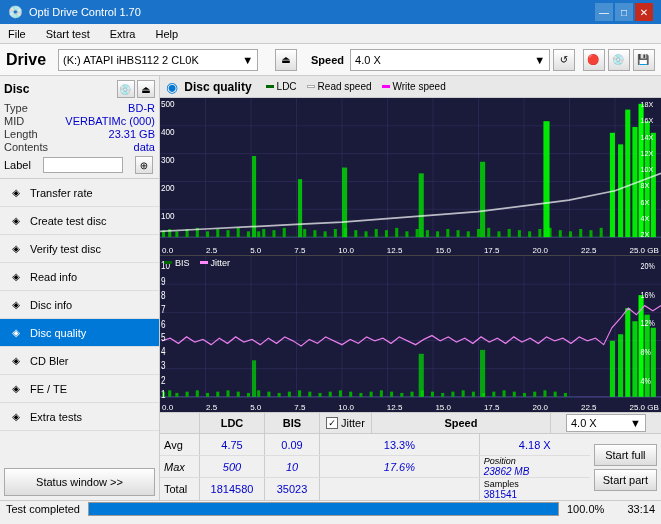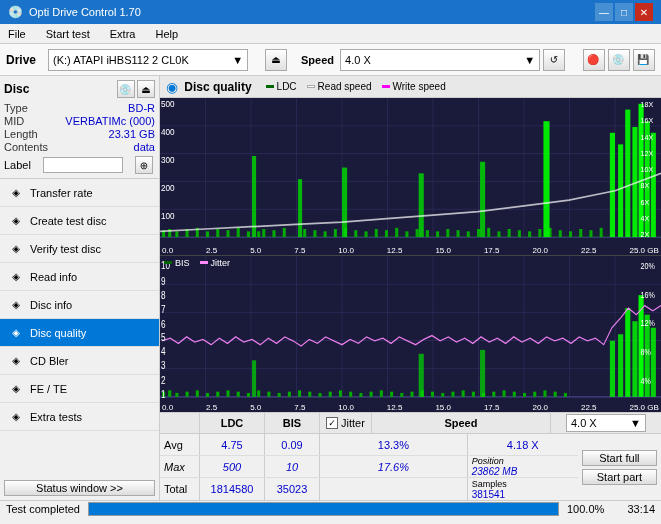--- a/index.html
+++ b/index.html
@@ -48,21 +48,21 @@
     
     .toolbar {
       background: #f8f8f8;
       height: 32px;
       display: flex;
       align-items: center;
       padding: 0 6px;
       border-bottom: 1px solid #ccc;
       gap: 6px;
     }
-    .toolbar-label { font-size: 12px; font-weight: bold; }
+    .toolbar-label { font-size: 16px; font-weight: bold; }
     .drive-select {
       display: flex; align-items: center;
       border: 1px solid #aaa;
       background: white;
       height: 22px;
       padding: 0 4px;
       font-size: 11px;
       min-width: 200px;
     }
     .toolbar-icon-btn {
@@ -127,21 +127,21 @@
       gap: 6px;
     }
     .nav-item.active { background: #0078d7; color: white; }
     .nav-icon {
       width: 16px; height: 16px;
       display: flex; align-items: center; justify-content: center;
       font-size: 10px;
       flex-shrink: 0;
     }
     .status-btn {
-      height: 16px;
+      height: 28px;
       display: flex; align-items: center; justify-content: center;
       background: linear-gradient(to bottom, #fff, #ddd);
       border: 1px solid #aaa;
       margin: 4px;
       cursor: pointer;
       font-size: 11px;
     }
     
     .chart-area {
       flex: 1;
@@ -196,26 +196,26 @@
     svg { display: block; }
 
     .start-btns {
       display: flex;
       flex-direction: column;
       gap: 3px;
       padding: 4px;
       justify-content: center;
     }
     .start-btn {
-      height: 16px;
+      height: 22px;
       background: linear-gradient(to bottom, #fff, #ddd);
       border: 1px solid #aaa;
       font-size: 11px;
       cursor: pointer;
-      padding: 0 14px;
+      padding: 0 8px;
       white-space: nowrap;
     }
   </style>
 </head>
 <body>
 
 <div class="title-bar">
   <div class="title-bar-left">
     <span style="font-size:12px;">💿</span>
     <span>Opti Drive Control 1.70</span>

